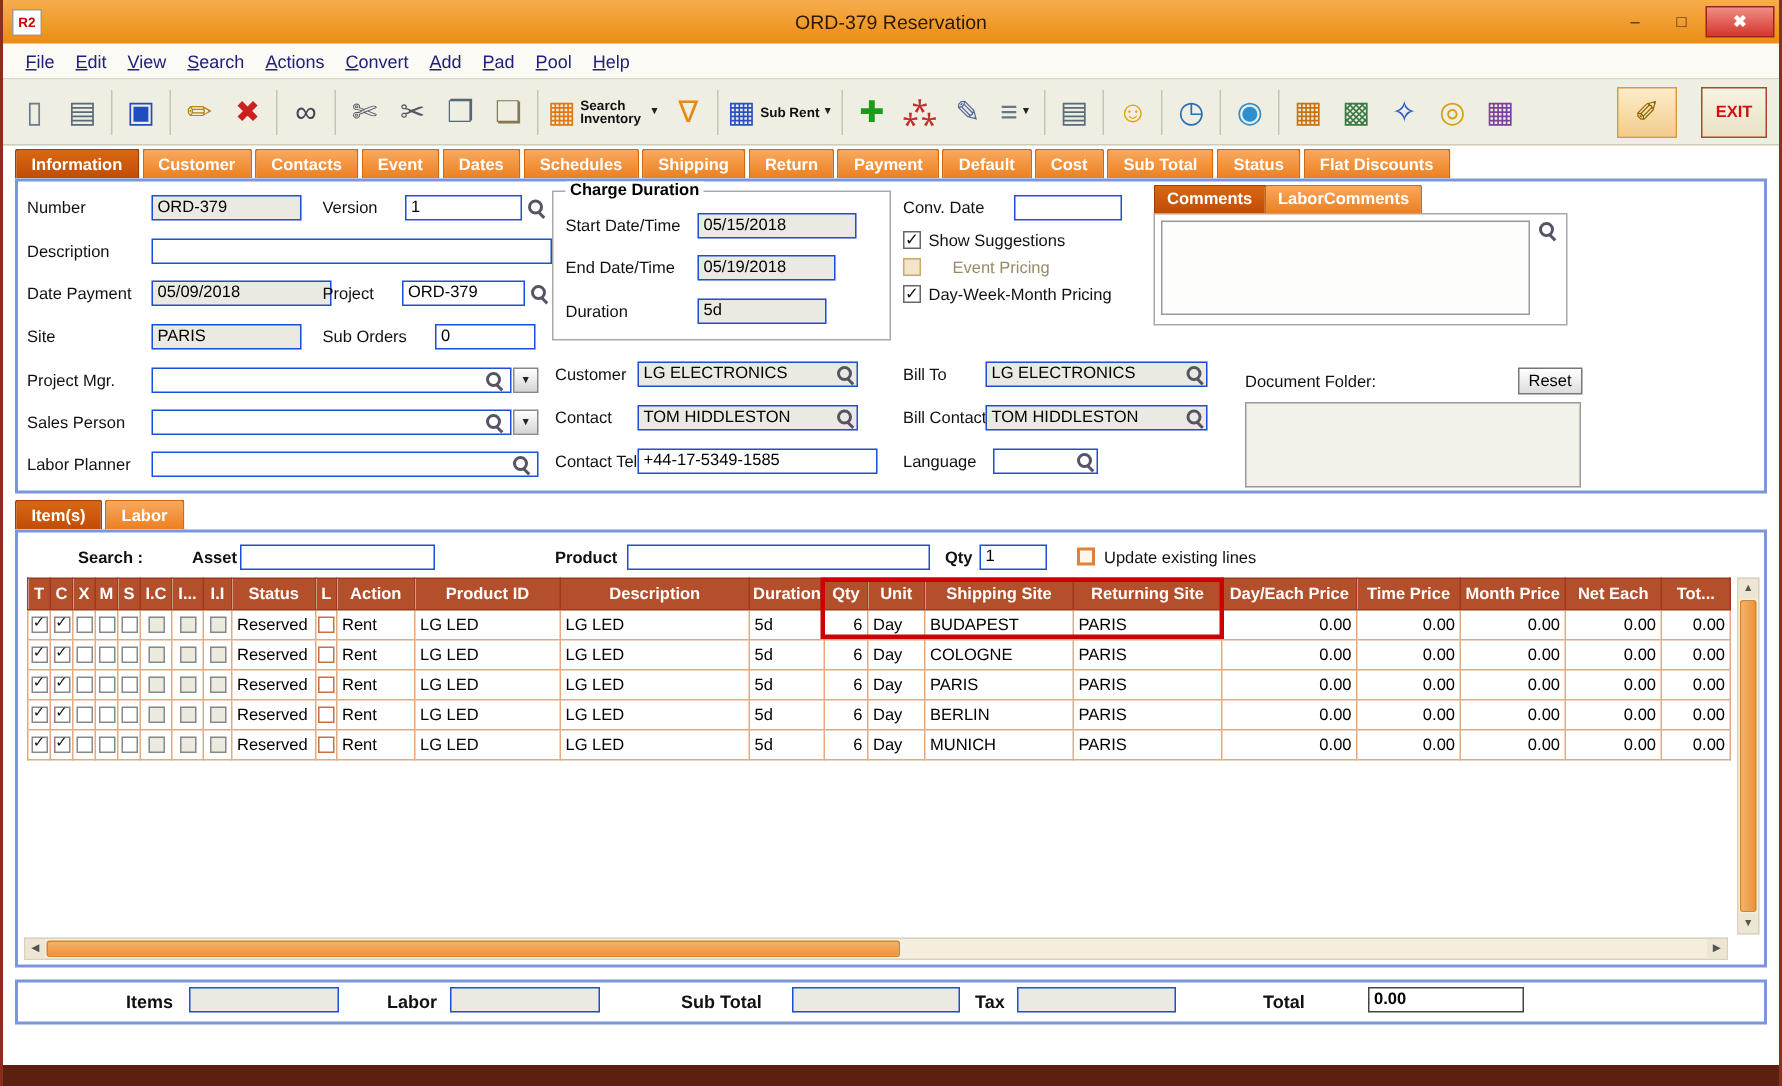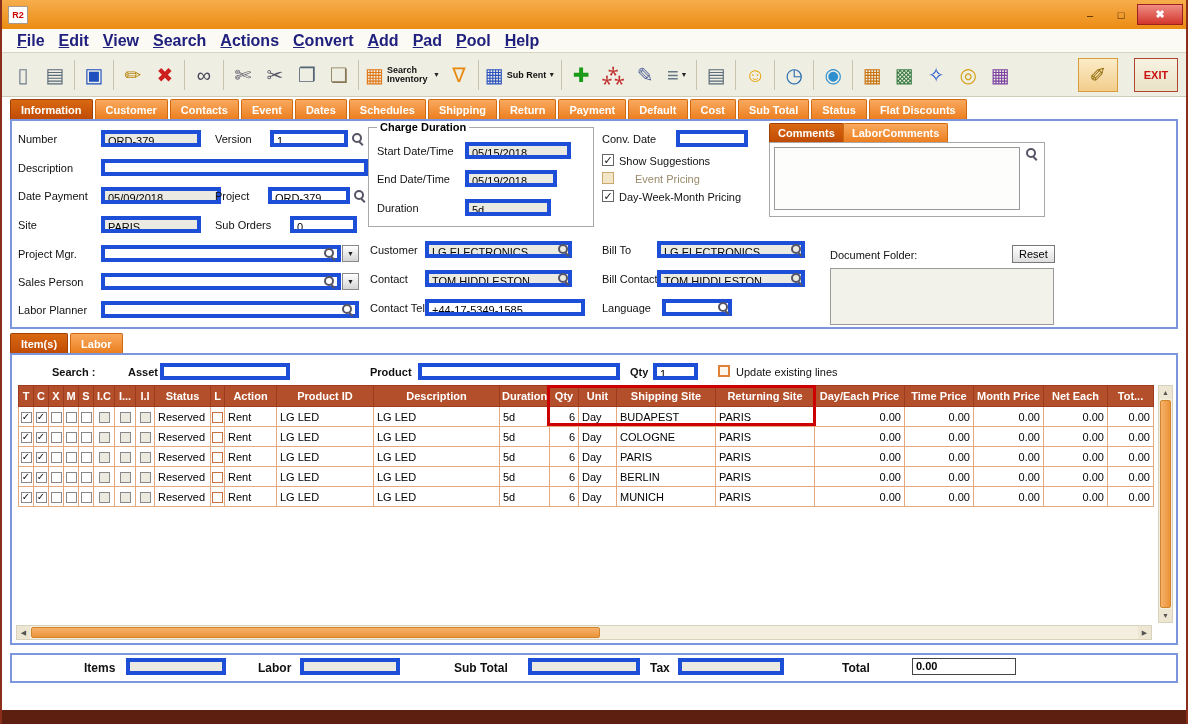--- a/index.html
+++ b/index.html
@@ -13,21 +13,21 @@
   .app-badge{margin-left:6px;width:18px;height:16px;background:#fff;border:1px solid #a98;
              color:#c00;font-size:9px;font-weight:bold;display:flex;align-items:center;justify-content:center;z-index:2;}
   .winbtns{margin-left:auto;display:flex;z-index:2;margin-right:3px;gap:1px;}
   .winbtn{width:30px;height:21px;display:flex;align-items:center;justify-content:center;
           font-size:11px;color:#3a2000;background:transparent;border:none;}
   .winbtn.close{width:46px;background:linear-gradient(#ef8d85,#d2362c);border:1px solid #a02020;
                 color:#fff;font-weight:bold;}
   
   .menubar{height:23px;flex:0 0 auto;background:#fbfaf4;border-bottom:1px solid #d9d5c4;
            display:flex;align-items:center;padding-left:8px;}
-  .menu-item{padding:3px 7px;font-size:16px;color:#20207e;font-weight:bold;}
+  .menu-item{padding:3px 7px;font-size:12px;color:#20207e;}
   
   .toolbar{height:43px;flex:0 0 auto;background:#efeee2;border-bottom:1px solid #cfccb8;
            display:flex;align-items:center;padding:0 5px;}
   #tb-main{display:flex;align-items:center;height:100%;}
   .tb-btn{height:36px;min-width:32px;background:transparent;border:1px solid transparent;
           display:flex;align-items:center;justify-content:center;padding:0 2px;font-family:inherit;}
   .tb-ico{font-size:20px;line-height:1;}
   .tb-lbl{font-size:9px;font-weight:bold;color:#111;text-align:left;margin-left:3px;}
   .tb-lbl.two{width:44px;line-height:9px;white-space:normal;}
   .tb-dd{font-size:7px;margin-left:2px;color:#222;}
@@ -48,21 +48,21 @@
   .info-panel{position:relative;margin:0 8px;height:206px;border:2px solid #7b96dc;background:#fff;flex:0 0 auto;}
   .items-panel{position:relative;margin:0 8px;height:288px;border:2px solid #7b96dc;background:#fff;flex:0 0 auto;}
   .totals{position:relative;margin:8px 8px 0;height:26px;border:2px solid #7b96dc;background:#fff;flex:0 0 auto;}
   .filler{flex:1;}
   .bottom-strip{height:14px;flex:0 0 auto;background:#5c1f10;}
   
   .lbl{position:absolute;font-size:11px;color:#111;white-space:nowrap;}
   .lbl.b{font-weight:bold;}
   .lbl.dim{color:#9a8a6a;padding-left:16px;}
   .lbl.big{font-size:12px;font-weight:bold;}
-  .fld{position:absolute;height:17px;border:4px solid #1d4ed8;background:#fff;font-size:11px;
+  .fld{position:absolute;height:17px;border:1px solid #1d4ed8;background:#fff;font-size:11px;
        padding:1px 3px;box-sizing:border-box;line-height:13px;color:#000;overflow:hidden;white-space:nowrap;}
   .fld.ro{background:#ebeae2;}
   .fld.total{background:#fff;border:1px solid #444;font-weight:bold;}
   .mag{position:absolute;width:14px;height:14px;}
   .mag::before{content:"";position:absolute;left:1px;top:1px;width:6px;height:6px;border:2px solid #556;border-radius:50%;}
   .mag::after{content:"";position:absolute;left:9px;top:9px;width:5px;height:2px;background:#556;
               transform:rotate(45deg);transform-origin:0 0;}
   .ddbtn{position:absolute;width:17px;height:17px;border:1px solid #8a8a8a;background:linear-gradient(#fff,#d5d5d5);
          font-size:7px;text-align:center;line-height:15px;color:#222;box-sizing:border-box;}
   .ddbtn::before{content:"▼";}
@@ -112,20 +112,21 @@
   .hs-thumb{position:absolute;left:14px;width:50%;top:1px;bottom:1px;background:linear-gradient(#f6b26b,#ec9339);
             border:1px solid #d1862e;border-radius:2px;}
 </style>
 </head>
 <body>
 
 <div class="window">
 
   <div class="titlebar">
     <span class="app-badge">R2</span>
+    <span class="title">ORD-379 Reservation</span>
     <span class="winbtns">
       <button class="winbtn">–</button>
       <button class="winbtn">□</button>
       <button class="winbtn close">✖</button>
     </span>
   </div>
 
   <div class="menubar" id="menubar">
       <span class="menu-item"><u>F</u>ile</span>
       <span class="menu-item"><u>E</u>dit</span>

